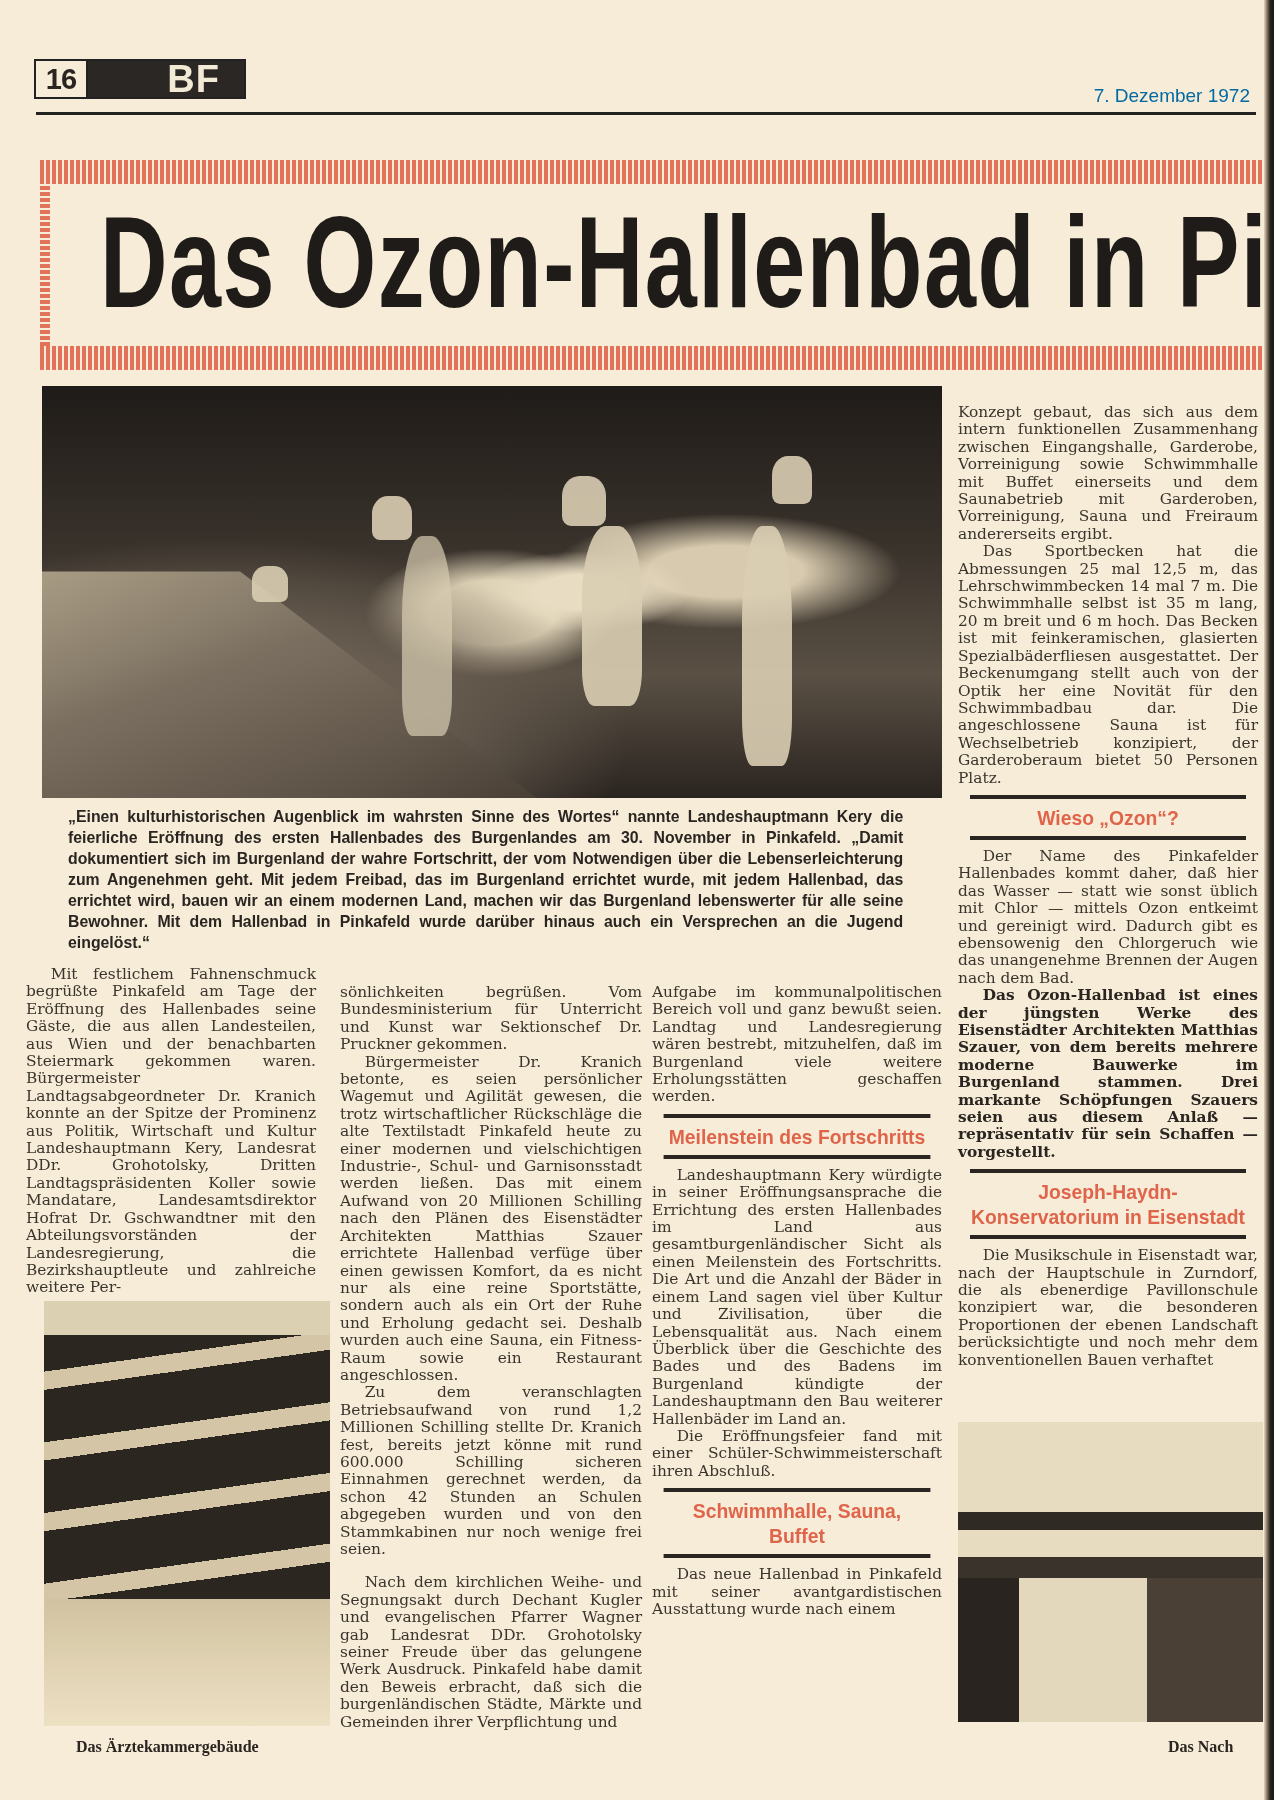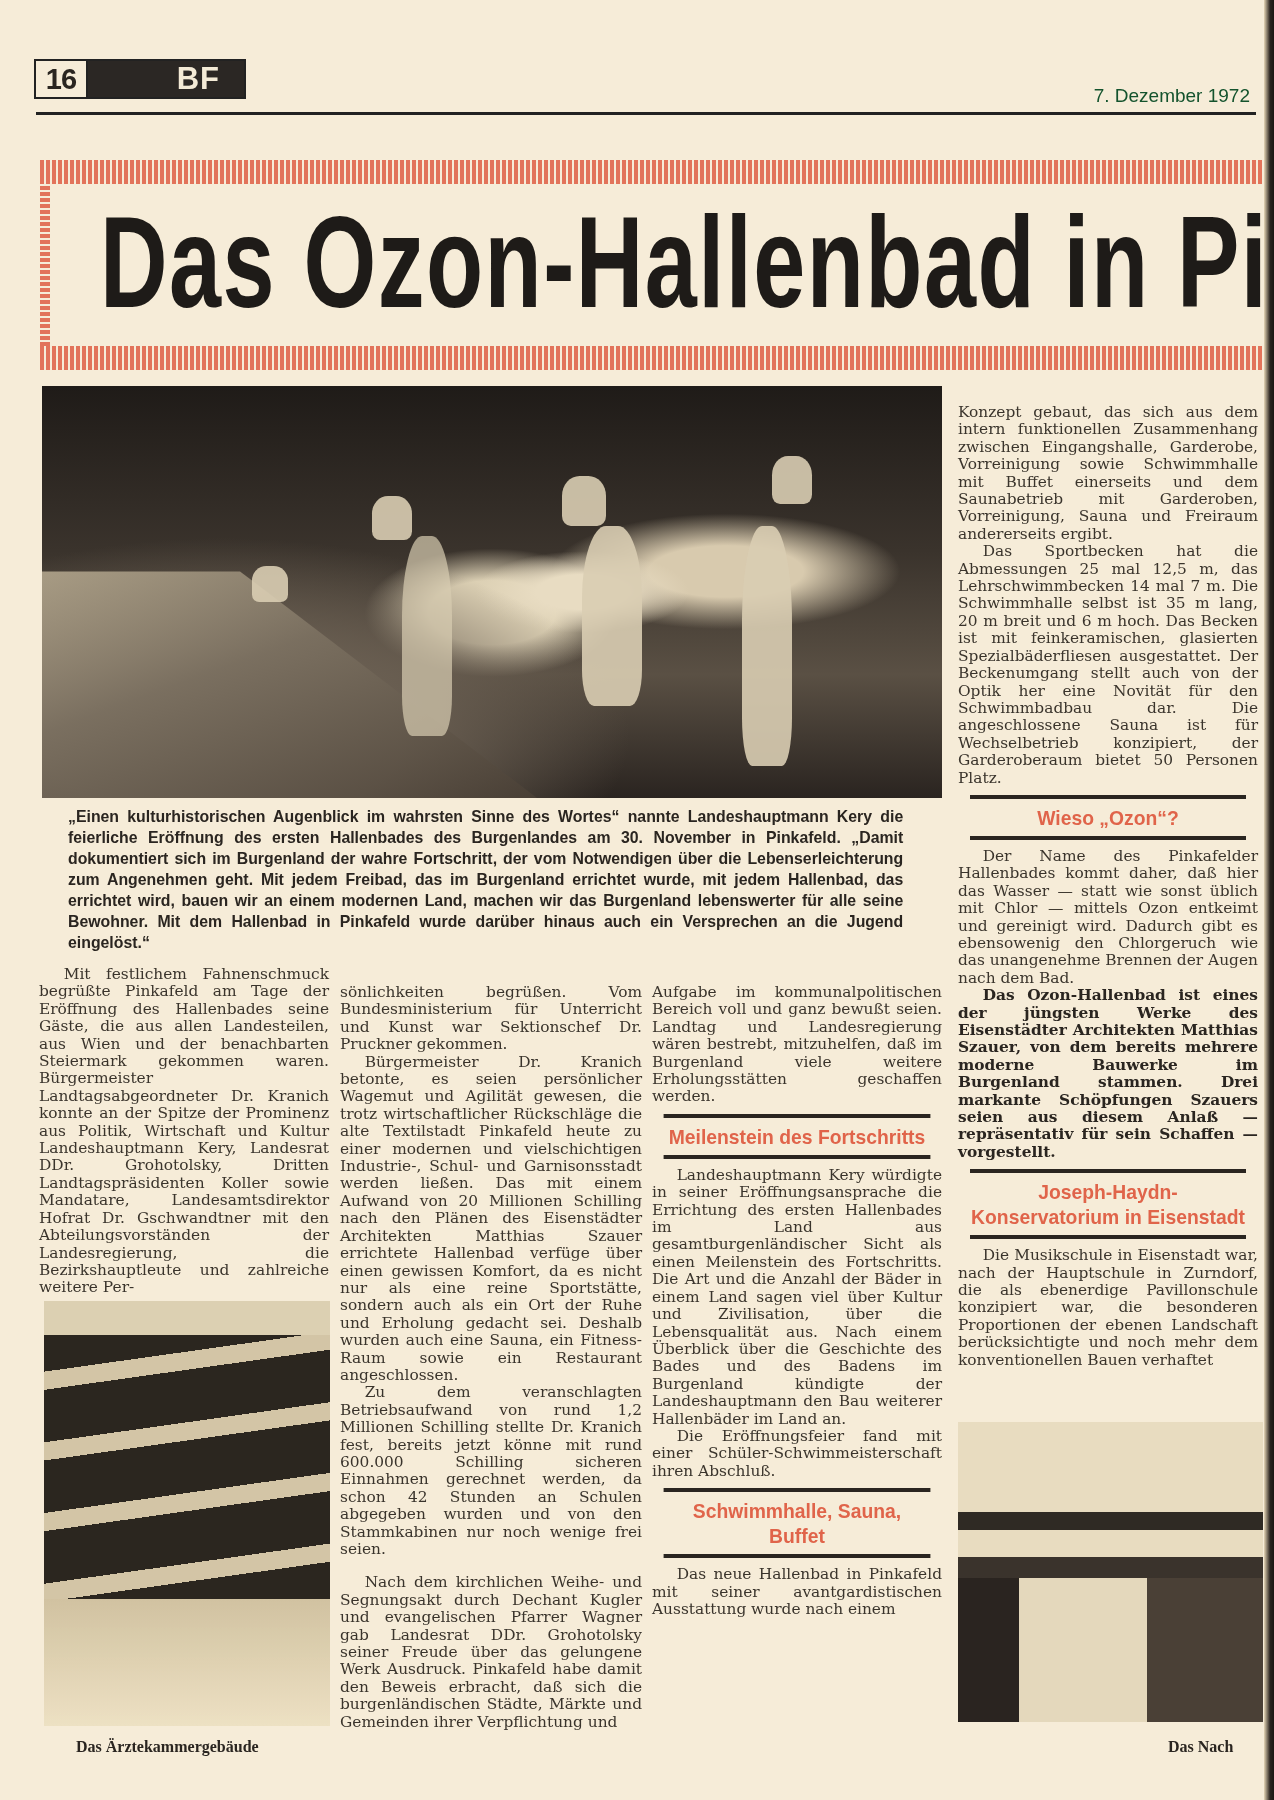--- a/index.html
+++ b/index.html
@@ -9,22 +9,22 @@
     font-family: "DejaVu Serif", serif;
     color: #2a2520;
     position: relative;
   }
   .page { position: absolute; inset: 0; }
   .right-edge { position: absolute; right: 0; top: 0; width: 10px; height: 1800px; background: linear-gradient(90deg,#e6d6b6,#2a2420 60%,#1a1612); }
 
   
   .folio { position: absolute; left: 34px; top: 59px; height: 40px; width: 212px; display: flex; border: 2px solid #222; }
   .folio .num { background: #f6ecd8; width: 52px; font-family: "Liberation Sans", sans-serif; font-weight: bold; font-size: 29px; display: flex; align-items: center; justify-content: center; border-right: 2px solid #222; letter-spacing: -1px;}
-  .folio .sec { flex: 1; background: #2b2724; color: #f3ead6; font-family: "Liberation Sans", sans-serif; font-weight: bold; font-size: 31px; display: flex; align-items: center; justify-content: flex-end; padding-right: 24px; letter-spacing: 1px; }
-  .date { position: absolute; right: 24px; top: 85px; font-family: "Liberation Sans", sans-serif; font-size: 19px; color: #14532d; }
+  .folio .sec { flex: 1; background: #2b2724; color: #f3ead6; font-family: "Liberation Sans", sans-serif; font-weight: bold; font-size: 38px; display: flex; align-items: center; justify-content: flex-end; padding-right: 24px; letter-spacing: 1px; }
+  .date { position: absolute; right: 24px; top: 85px; font-family: "Liberation Sans", sans-serif; font-size: 19px; color: #0369a1; }
   .rule-top { position: absolute; left: 36px; right: 18px; top: 112px; height: 3px; background: #222; }
 
   
   .banner { position: absolute; left: 40px; top: 160px; width: 1234px; height: 210px; }
   .stripe { position: absolute; left: 0; right: 0; height: 24px;
     background-image:
       repeating-linear-gradient(90deg, #e2735a 0 4px, transparent 4px 6px),
       repeating-linear-gradient(0deg, transparent 0 2px, #f6ecd8 2px 3px);
     background-blend-mode: normal;
   }
@@ -56,21 +56,21 @@
   
   .lede { position: absolute; left: 68px; top: 806px; width: 870px;
     font-family: "Liberation Sans", sans-serif; font-weight: bold; font-size: 16.5px; line-height: 21px;
     text-align: justify; color: #2a2520; text-indent: 0; transform: scaleX(0.96); transform-origin: left top; }
 
   
   .col { position: absolute; font-size: 15.4px; line-height: 17.4px; text-align: justify; hyphens: manual; color: #3a342c; }
   .col p { text-indent: 1.6em; }
   .col p.noind { text-indent: 0; margin-top: 18px; }
   .col p.gap { margin-top: 16px; }
-  .col1 { left: 39px; top: 966px; width: 290px; }
+  .col1 { left: 26px; top: 966px; width: 290px; }
   .col2 { left: 340px; top: 966px; width: 302px; }
   .col3 { left: 652px; top: 966px; width: 290px; }
   .col4 { left: 958px; top: 386px; width: 300px; }
 
   .sub { text-align: center; color: #e0644a; font-family: "Liberation Sans", sans-serif; font-weight: bold;
     font-size: 21px; line-height: 25px; padding: 6px 0 6px; border-top: 4px solid #2a2520; border-bottom: 4px solid #2a2520;
     margin: 8px 0 8px; transform: scaleX(0.92); }
   .bold-para { font-weight: bold; color: #2a2520; }
 
   .photo-bldg { position: absolute; left: 44px; top: 1301px; width: 286px; height: 425px;

